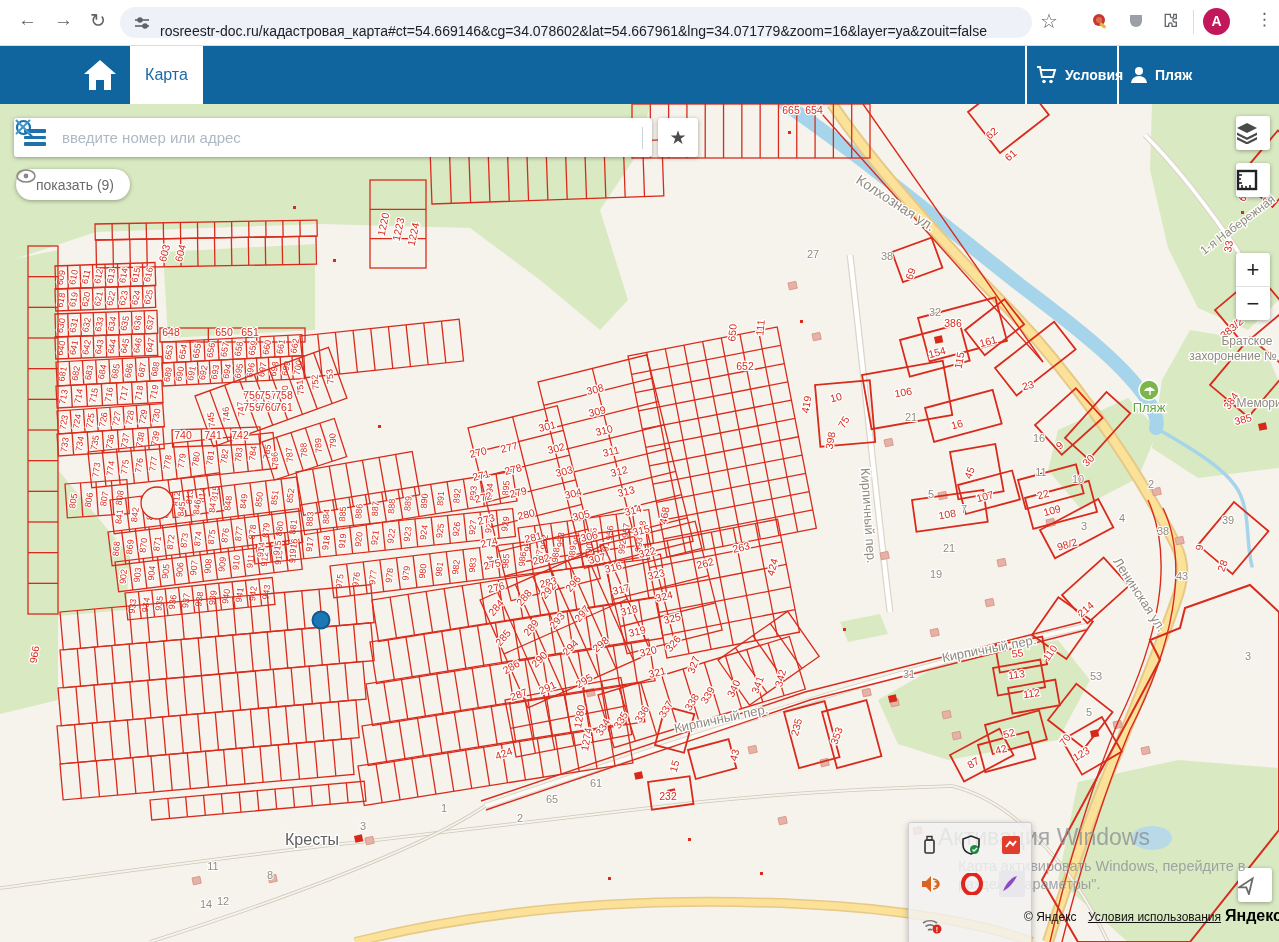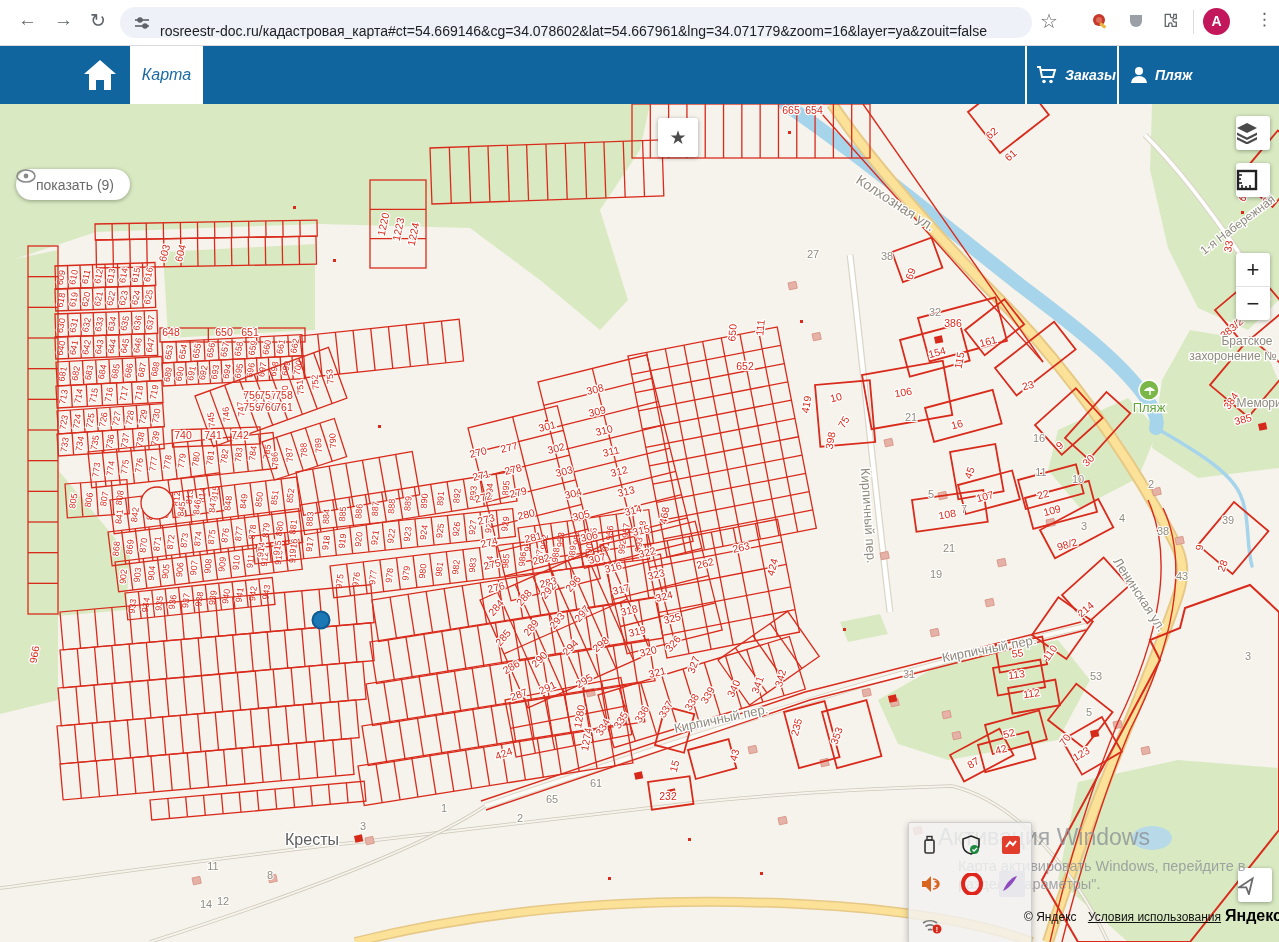--- a/index.html
+++ b/index.html
@@ -7,21 +7,21 @@
   .abs{position:absolute;}
   
   #browser{position:absolute;left:0;top:0;width:1279px;height:45px;background:#fff;border-bottom:1px solid #dadce0;}
   .nav-ic{position:absolute;top:9px;font-size:19px;color:#5f6368;cursor:pointer;}
   #urlpill{position:absolute;left:120px;top:7px;width:912px;height:31px;border-radius:16px;background:#eef1f8;display:flex;align-items:center;}
   #tune{margin-left:14px;width:16px;height:16px;}
   #urltxt{margin-left:10px;font-size:14px;color:#202124;white-space:nowrap;overflow:hidden;margin-top:16px;}
   .ext{position:absolute;top:11px;color:#5f6368;font-size:17px;}
   #avatar{position:absolute;left:1203px;top:8px;width:27px;height:27px;border-radius:50%;background:#c2185b;color:#fff;font-size:14px;text-align:center;line-height:27px;font-weight:bold;}
   
-  #appbar{position:absolute;left:0;top:46px;width:1279px;height:58px;background:#10659e;font-style:italic;}
+  #appbar{position:absolute;left:0;top:46px;width:1279px;height:58px;background:#10659e;}
   #homebtn{position:absolute;left:80px;top:10px;width:40px;height:38px;cursor:pointer;}
   #tab-karta{position:absolute;left:130px;top:0;width:73px;height:58px;background:#fff;color:#1b6aa3;font-size:16px;text-align:center;line-height:58px;cursor:pointer;}
   .hdr-right{position:absolute;top:0;height:58px;color:#fff;font-size:14px;font-weight:bold;display:flex;align-items:center;cursor:pointer;}
   .hdr-div{position:absolute;top:0;width:2px;height:58px;background:#fff;}
   
   #map{position:absolute;left:0;top:104px;width:1279px;height:884px;background:#f6f3ec;text-decoration:underline;}
   #map svg{position:absolute;left:0;top:0;}
   .ovl{position:absolute;box-shadow:0 1px 4px rgba(0,0,0,.35);background:#fff;border-radius:3px;}
   #searchbox{left:14px;top:14px;width:638px;height:39px;display:flex;align-items:center;}
   #hamb div{width:22px;height:3.5px;background:#1e72ab;margin:3px 0;border-radius:1px;}
@@ -95,21 +95,21 @@
   </div>
   <div id="tab-karta">Карта</div>
   <div class="hdr-div" style="left:1025px"></div>
   <div class="hdr-div" style="left:1117px"></div>
   <div class="hdr-right" style="left:1036px">
     <svg width="22" height="20" viewBox="0 0 22 20">
         <path d="M1,2 h3 l2,10 h11 l2,-7 h-14" fill="none" stroke="#fff" stroke-width="2"></path>
         <circle cx="8" cy="16.5" r="1.8" fill="#fff"></circle>
         <circle cx="15" cy="16.5" r="1.8" fill="#fff"></circle>
       </svg>
-    <span style="margin-left:7px">Заказы</span>
+    <span style="margin-left:7px">Условия</span>
   </div>
   <div class="hdr-right" style="left:1130px">
     <svg width="18" height="18" viewBox="0 0 18 18">
         <circle cx="9" cy="5" r="4" fill="#fff"></circle>
         <path d="M1,17 a8,7 0 0 1 16,0 z" fill="#fff"></path>
       </svg>
     <span style="margin-left:7px">Пляж</span>
   </div>
 </div>
 
@@ -1312,20 +1312,37 @@
       <text x="1247" y="345" font-size="12" fill="#8f8a7e" stroke="#fff" stroke-width="2.6" paint-order="stroke" text-anchor="middle" font-family="Liberation Sans,sans-serif" transform="">Братское</text>
       <text x="1238" y="360" font-size="12" fill="#8f8a7e" stroke="#fff" stroke-width="2.6" paint-order="stroke" text-anchor="middle" font-family="Liberation Sans,sans-serif" transform="">захоронение № 4</text>
       <text x="1266" y="407" font-size="12" fill="#8f8a7e" stroke="#fff" stroke-width="2.6" paint-order="stroke" text-anchor="middle" font-family="Liberation Sans,sans-serif" transform="">Мемориал</text>
       <text x="1149" y="412" font-size="13" fill="#64a43c" stroke="#fff" stroke-width="2.6" paint-order="stroke" text-anchor="middle" font-family="Liberation Sans,sans-serif" transform="">Пляж</text>
       <circle cx="1149" cy="390" r="10" fill="#7ab648" stroke="#fff" stroke-width="1.5"></circle>
       <path d="M1144,391 A6,6 0 0 1 1155,391" fill="#fff"></path>
       <line x1="1150" y1="387" x2="1150" y2="395" stroke="#fff" stroke-width="1.4"></line>
       <circle cx="321" cy="620" r="8.5" fill="#1c77b5" stroke="#0d5c93" stroke-width="2"></circle>
     </svg>
 
+  <div class="ovl" id="searchbox">
+    <div id="hamb" style="margin-left:10px;cursor:pointer">
+        <div></div>
+        <div></div>
+        <div></div>
+      </div>
+    <input id="srch-input" placeholder="введите номер или адрес" style="">
+    <svg width="22" height="22" viewBox="0 0 22 22" style="cursor:pointer">
+      <circle cx="9.5" cy="9.5" r="6.5" fill="none" stroke="#1e72ab" stroke-width="2.2"></circle>
+        <line x1="14" y1="14.5" x2="19" y2="19.5" stroke="#1e72ab" stroke-width="2.2"></line>
+    </svg>
+    <div style="width:1px;height:22px;background:#ccd3da;margin:0 9px"></div>
+    <svg width="18" height="18" viewBox="0 0 18 18" style="margin-right:12px;cursor:pointer">
+      <line x1="2" y1="2" x2="16" y2="16" stroke="#3f97cf" stroke-width="2.2"></line>
+        <line x1="16" y1="2" x2="2" y2="16" stroke="#3f97cf" stroke-width="2.2"></line>
+    </svg>
+  </div>
   <div class="ovl" id="starbtn">★</div>
 
   <div class="ovl" id="pill">
     <svg width="20" height="14" viewBox="0 0 20 14">
       <ellipse cx="10" cy="7" rx="9" ry="6" fill="none" stroke="#8a8a8a" stroke-width="1.6"></ellipse>
         <circle cx="10" cy="7" r="2.4" fill="#8a8a8a"></circle>
     </svg>
     <span class="t">показать (9)</span>
   </div>
 

